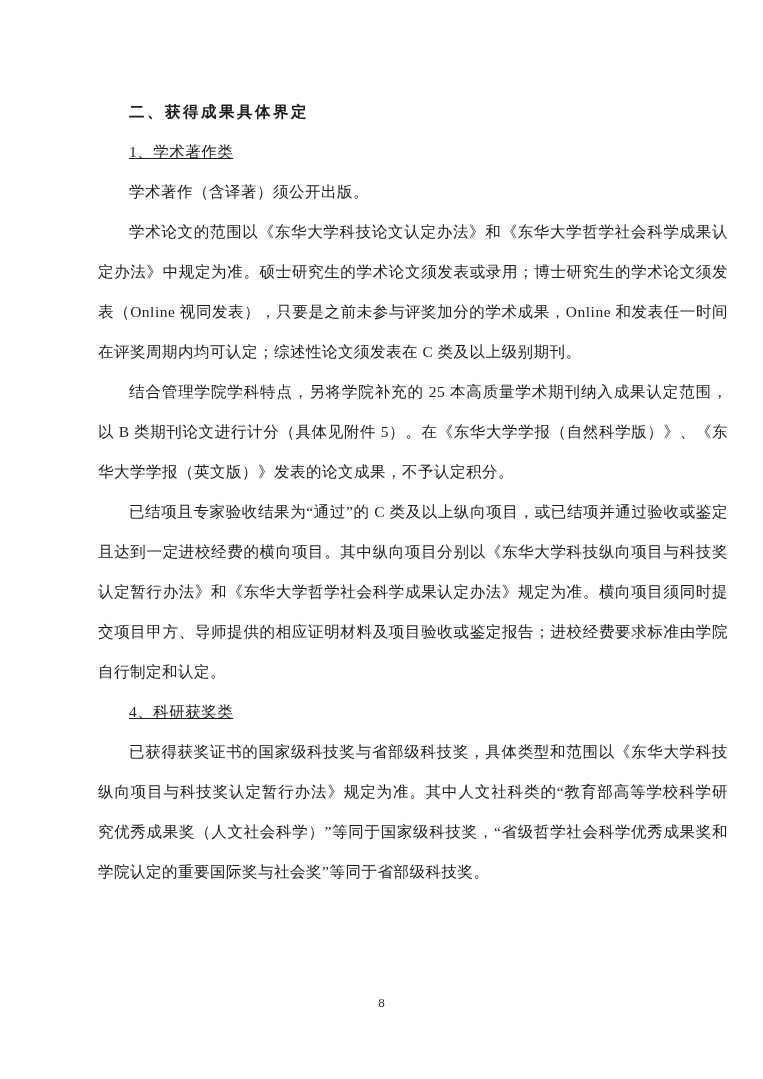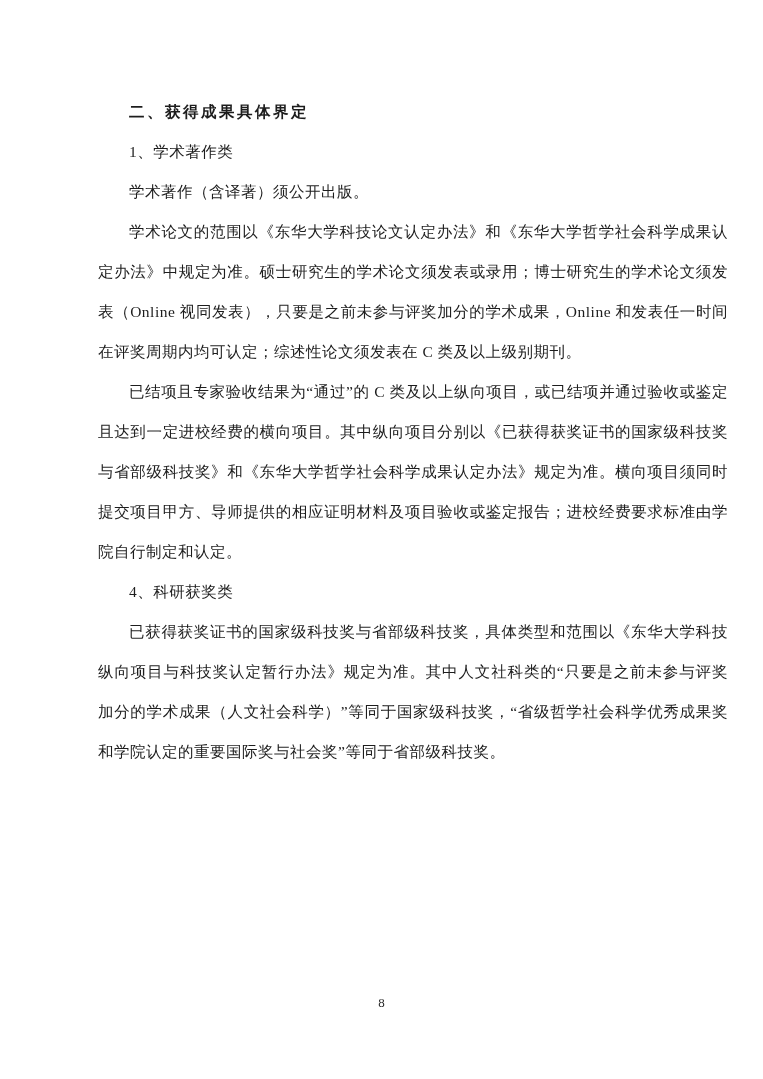--- a/index.html
+++ b/index.html
@@ -33,20 +33,21 @@
     text-indent: 2em;
     letter-spacing: 0.5px;
   }
   .content p.heading {
     font-weight: 700;
     text-align: left;
     letter-spacing: 2.5px;
   }
   .content p.subheading {
     text-align: left;
+    text-decoration: underline;
   }
   .page-number {
     position: absolute;
     top: 994px;
     left: 0;
     width: 100%;
     text-align: center;
     font-size: 13px;
     line-height: 18px;
     color: #2a2a2a;
@@ -61,24 +62,25 @@
 
     <p class="heading">二、获得成果具体界定</p>
 
     <p class="subheading">1、学术著作类</p>
 
     <p>学术著作（含译著）须公开出版。</p>
 
 
     <p>学术论文的范围以《东华大学科技论文认定办法》和《东华大学哲学社会科学成果认定办法》中规定为准。硕士研究生的学术论文须发表或录用；博士研究生的学术论文须发表（Online 视同发表），只要是之前未参与评奖加分的学术成果，Online 和发表任一时间在评奖周期内均可认定；综述性论文须发表在 C 类及以上级别期刊。</p>
 
+    <p>结合管理学院学科特点，另将学院补充的 25 本高质量学术期刊纳入成果认定范围，以 B 类期刊论文进行计分（具体见附件 5）。在《东华大学学报（自然科学版）》、《东华大学学报（英文版）》发表的论文成果，不予认定积分。</p>
 
 
-    <p>已结项且专家验收结果为“通过”的 C 类及以上纵向项目，或已结项并通过验收或鉴定且达到一定进校经费的横向项目。其中纵向项目分别以《已获得获奖证书的国家级科技奖与省部级科技奖》和《东华大学哲学社会科学成果认定办法》规定为准。横向项目须同时提交项目甲方、导师提供的相应证明材料及项目验收或鉴定报告；进校经费要求标准由学院自行制定和认定。</p>
+    <p>已结项且专家验收结果为“通过”的 C 类及以上纵向项目，或已结项并通过验收或鉴定且达到一定进校经费的横向项目。其中纵向项目分别以《东华大学科技纵向项目与科技奖认定暂行办法》和《东华大学哲学社会科学成果认定办法》规定为准。横向项目须同时提交项目甲方、导师提供的相应证明材料及项目验收或鉴定报告；进校经费要求标准由学院自行制定和认定。</p>
 
     <p class="subheading">4、科研获奖类</p>
 
-    <p>已获得获奖证书的国家级科技奖与省部级科技奖，具体类型和范围以《东华大学科技纵向项目与科技奖认定暂行办法》规定为准。其中人文社科类的“只要是之前未参与评奖加分的学术成果（人文社会科学）”等同于国家级科技奖，“省级哲学社会科学优秀成果奖和学院认定的重要国际奖与社会奖”等同于省部级科技奖。</p>
+    <p>已获得获奖证书的国家级科技奖与省部级科技奖，具体类型和范围以《东华大学科技纵向项目与科技奖认定暂行办法》规定为准。其中人文社科类的“教育部高等学校科学研究优秀成果奖（人文社会科学）”等同于国家级科技奖，“省级哲学社会科学优秀成果奖和学院认定的重要国际奖与社会奖”等同于省部级科技奖。</p>
 
   </div>
 
   <div class="page-number">8</div>
 </div>
 
 </body></html>

